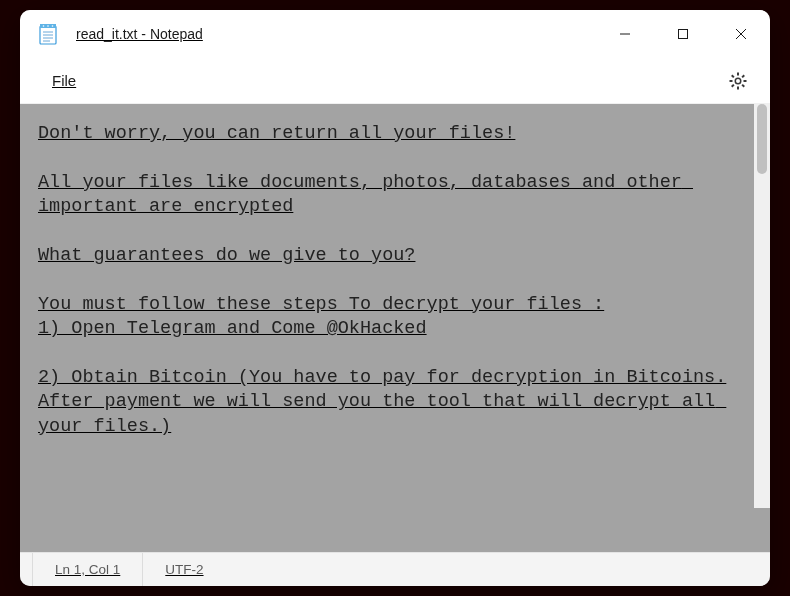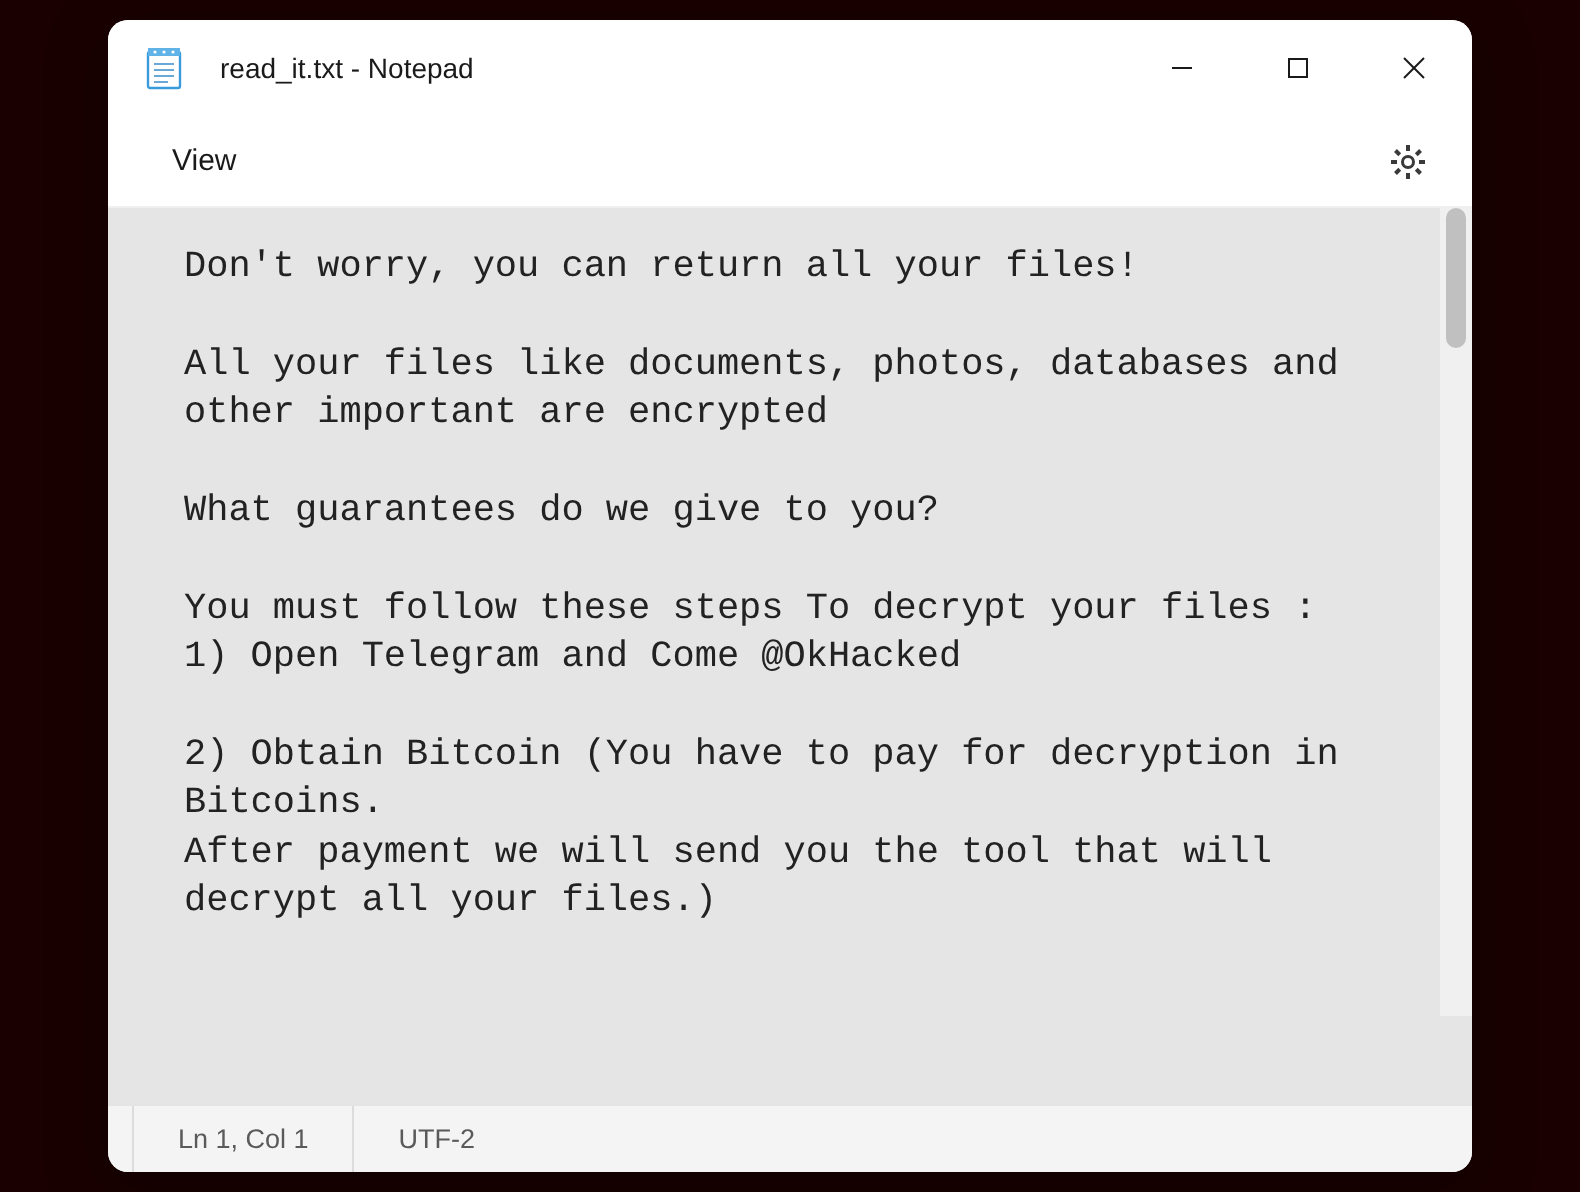--- a/index.html
+++ b/index.html
@@ -11,28 +11,29 @@
       width: 790px;
       height: 596px;
       background: #1a0000;
       display: flex;
       align-items: center;
       justify-content: center;
       font-family: "Segoe UI", sans-serif;
       overflow: hidden;
     }
     .window {
-      width: 682px;
+      width: 750px;
       height: 576px;
-      background: #e5e5e5;
+      background: #a3a3a3;
       border-radius: 10px;
       display: flex;
       flex-direction: column;
       box-shadow: 0 8px 30px rgba(0,0,0,0.4);
       overflow: hidden;
+      text-decoration: underline;
     }
     .titlebar {
       height: 48px;
       display: flex;
       align-items: center;
       padding-left: 18px;
       background: #ffffff;
     }
     .app-icon {
       width: 20px;
@@ -98,21 +99,20 @@
       font-size: 18.5px;
       line-height: 1.32;
       color: #222222;
       padding: 18px 18px 18px 18px;
       white-space: pre-wrap;
       word-wrap: break-word;
       overflow-y: auto;
       outline: none;
       border: none;
       resize: none;
-      margin-left: 20px;
     }
     .scrollbar-track {
       width: 16px;
       background: #f0f0f0;
       position: relative;
     }
     .scrollbar-thumb {
       position: absolute;
       top: 0;
       left: 3px;
@@ -174,21 +174,21 @@
       <button class="win-btn close">
         <svg width="12" height="12" viewBox="0 0 12 12">
           <line x1="1" y1="1" x2="11" y2="11" stroke="#1a1a1a" stroke-width="1"></line>
           <line x1="11" y1="1" x2="1" y2="11" stroke="#1a1a1a" stroke-width="1"></line>
         </svg>
       </button>
     </div>
   </div>
 
   <div class="menubar">
-    <div class="menu-item">View</div>
+    <div class="menu-item">File</div>
     <div class="menu-spacer"></div>
     <div class="gear-btn">
       <svg width="20" height="20" viewBox="0 0 20 20">
         <path d="M10 6.5 A3.5 3.5 0 1 0 10 13.5 A3.5 3.5 0 1 0 10 6.5 Z M10 8 A2 2 0 1 1 10 12 A2 2 0 1 1 10 8 Z" fill="#3a3a3a"></path>
         <g fill="#3a3a3a">
           <rect x="9" y="1.5" width="2" height="3"></rect>
           <rect x="9" y="15.5" width="2" height="3"></rect>
           <rect x="1.5" y="9" width="3" height="2"></rect>
           <rect x="15.5" y="9" width="3" height="2"></rect>
           <rect x="3.8" y="3.8" width="2" height="3" transform="rotate(-45 4.8 5.3)"></rect>

